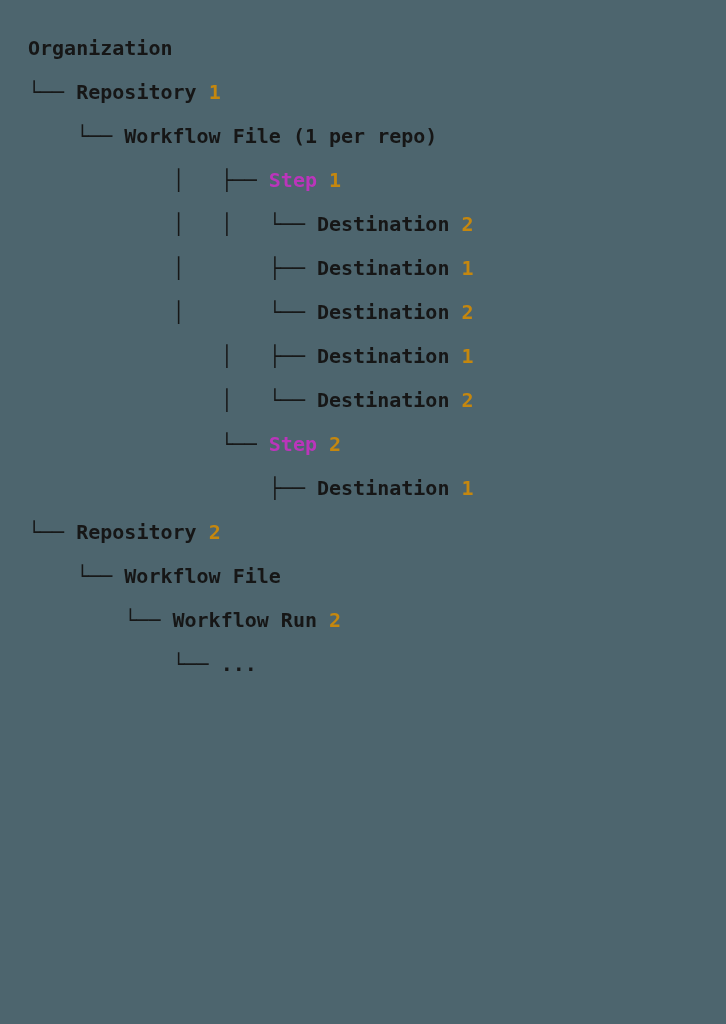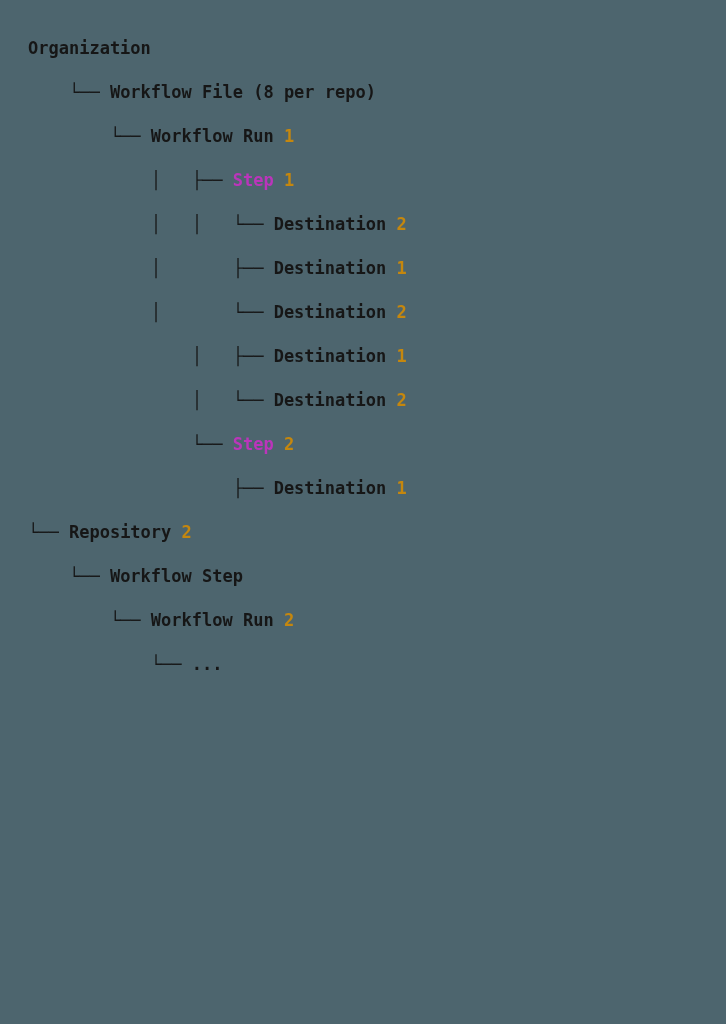--- a/index.html
+++ b/index.html
@@ -15,45 +15,45 @@
     overflow: hidden;
   }
   body {
     background: var(--bg);
     font-family: "DejaVu Sans Mono", "Liberation Mono", monospace;
   }
   .tree {
     padding: 26px 0 0 28px;
   }
   .tree-row {
-    font-size: 17px;
+    font-size: 20px;
     font-weight: bold;
     line-height: 44px;
     height: 44px;
     white-space: pre;
     color: var(--text);
   }
   .tree-row span { white-space: pre; }
   .branch { color: var(--text); }
   .label  { color: var(--text); }
   .label.step { color: var(--step); }
   .num    { color: var(--num); }
 </style>
 </head>
 <body>
 
 <div class="tree">
   <div class="tree-row"><span class="branch"></span><span class="label">Organization</span><span class="num"></span></div>
-  <div class="tree-row"><span class="branch">    └── </span><span class="label">Workflow File (8 per repo)</span><span class="num"></span></div>
-  <div class="tree-row"><span class="branch">        └── </span><span class="label">Workflow Run </span><span class="num">1</span></div>
+  <div class="tree-row"><span class="branch">└── </span><span class="label">Repository </span><span class="num">1</span></div>
+  <div class="tree-row"><span class="branch">    └── </span><span class="label">Workflow File (1 per repo)</span><span class="num"></span></div>
   <div class="tree-row"><span class="branch">            │   ├── </span><span class="label step">Step </span><span class="num">1</span></div>
   <div class="tree-row"><span class="branch">            │   │   └── </span><span class="label">Destination </span><span class="num">2</span></div>
   <div class="tree-row"><span class="branch">            │       ├── </span><span class="label">Destination </span><span class="num">1</span></div>
   <div class="tree-row"><span class="branch">            │       └── </span><span class="label">Destination </span><span class="num">2</span></div>
   <div class="tree-row"><span class="branch">                │   ├── </span><span class="label">Destination </span><span class="num">1</span></div>
   <div class="tree-row"><span class="branch">                │   └── </span><span class="label">Destination </span><span class="num">2</span></div>
   <div class="tree-row"><span class="branch">                └── </span><span class="label step">Step </span><span class="num">2</span></div>
   <div class="tree-row"><span class="branch">                    ├── </span><span class="label">Destination </span><span class="num">1</span></div>
   <div class="tree-row"><span class="branch">└── </span><span class="label">Repository </span><span class="num">2</span></div>
-  <div class="tree-row"><span class="branch">    └── </span><span class="label">Workflow Step</span><span class="num"></span></div>
+  <div class="tree-row"><span class="branch">    └── </span><span class="label">Workflow File</span><span class="num"></span></div>
   <div class="tree-row"><span class="branch">        └── </span><span class="label">Workflow Run </span><span class="num">2</span></div>
   <div class="tree-row"><span class="branch">            └── </span><span class="label">...</span><span class="num"></span></div>
 </div>
 
 </body></html>

